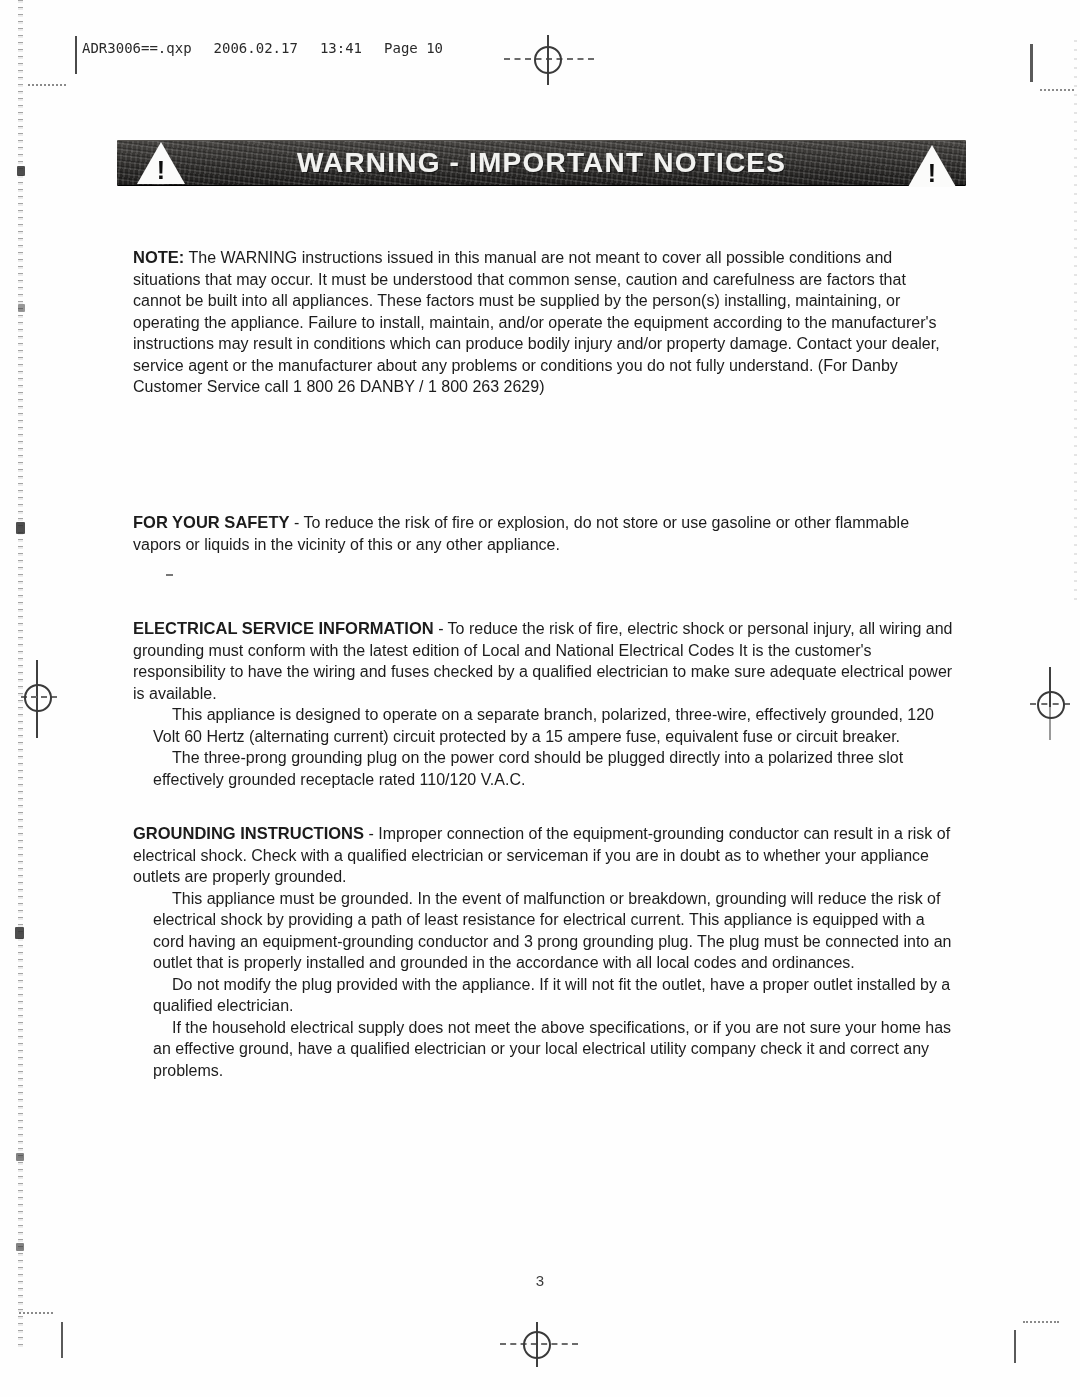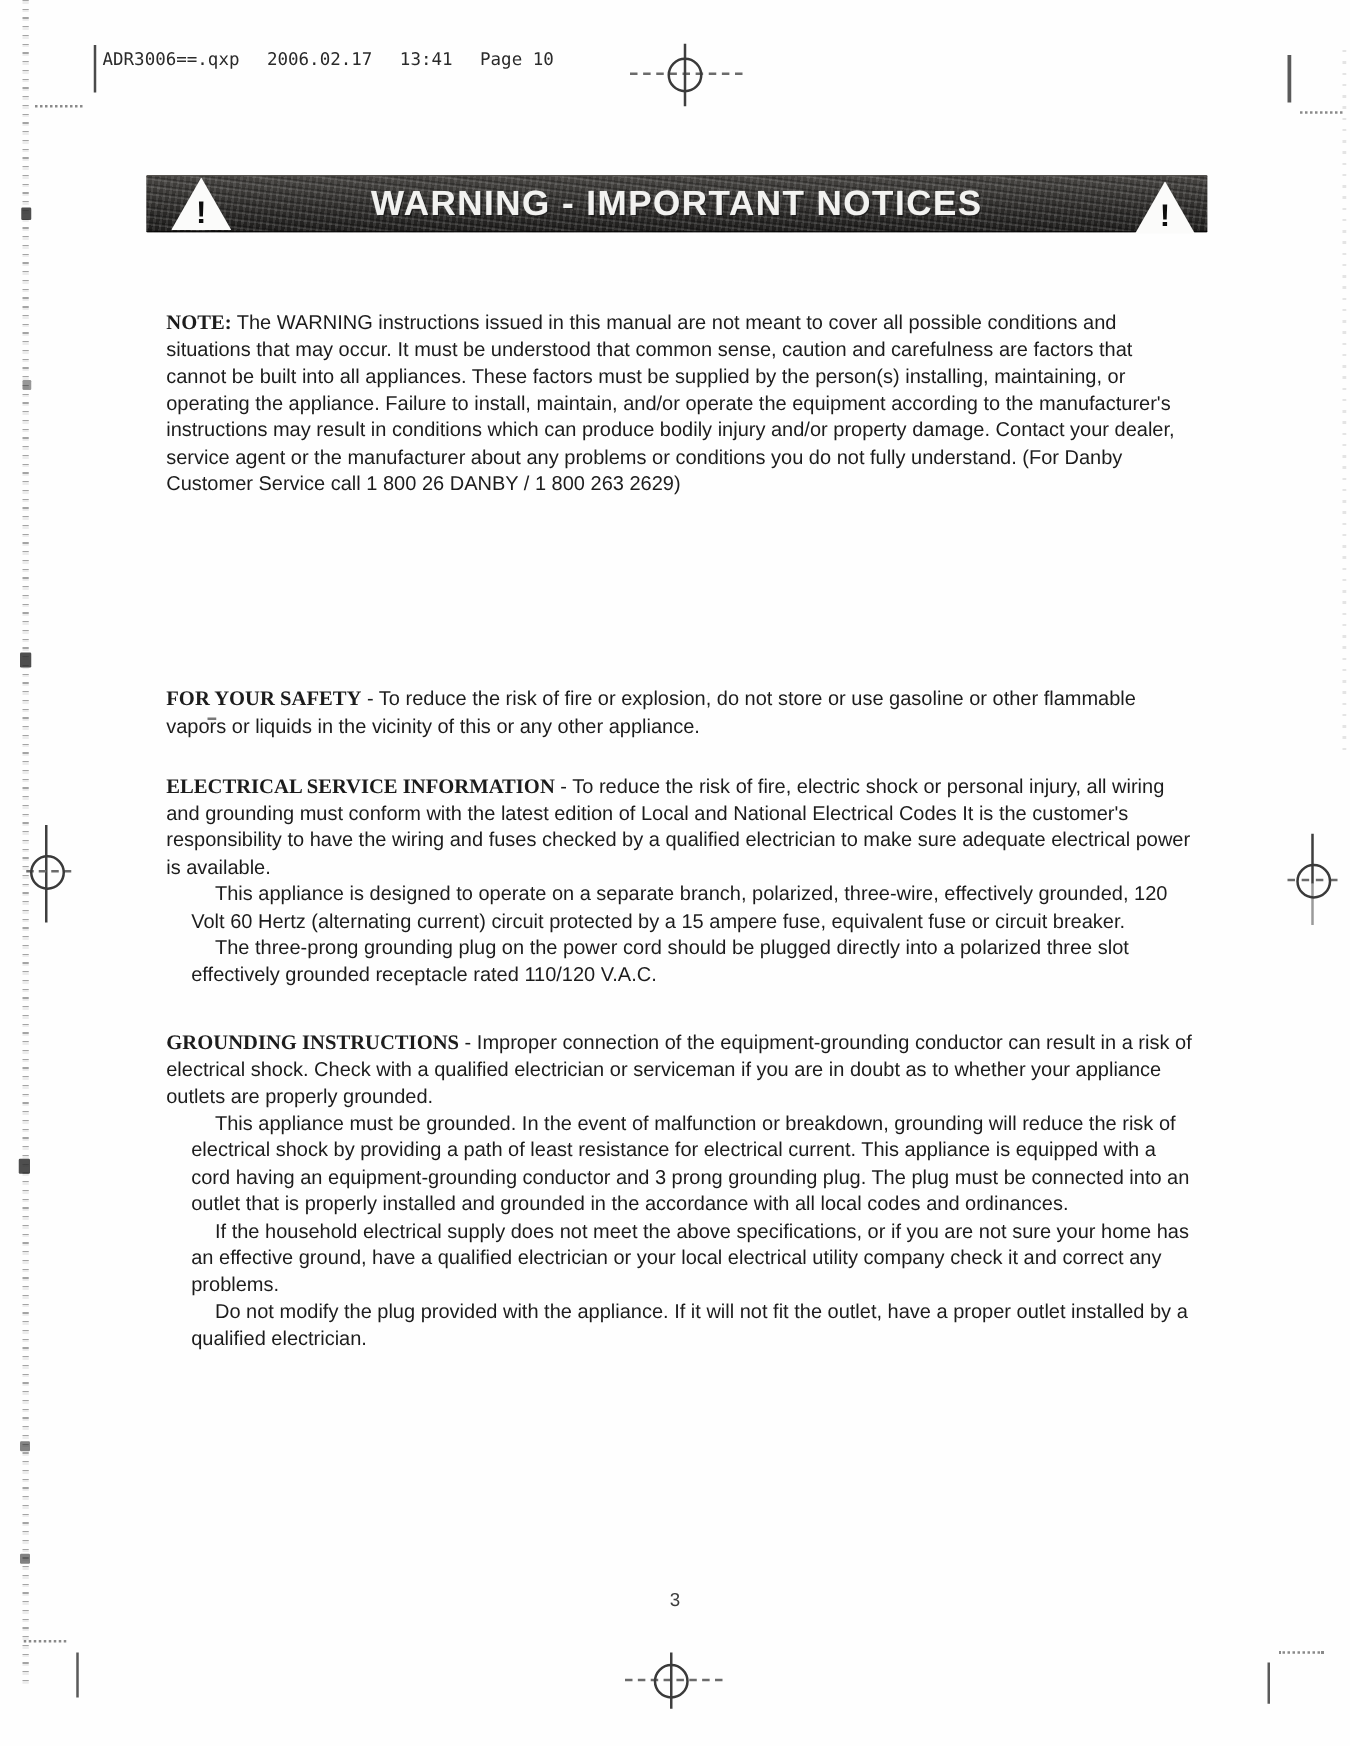--- a/index.html
+++ b/index.html
@@ -57,23 +57,23 @@
   
   .bodytext{
     position:absolute;left:133px;width:822px;
     font-size:16px;line-height:21.5px;
     color:#1c1c1c;
     filter:blur(0.28px);
     text-align:left;
   }
   .bodytext p{margin:0;}
   .bodytext p.indent{text-indent:19px;margin-left:20px;}
-  .lead{font-weight:700;font-size:16.5px;font-family:Liberation Serif, serif;}
+  .lead{font-weight:700;font-size:16.5px;}
   .block-note{top:247px;}
-  .block-safety{top:512px;margin-top:36px;}
+  .block-safety{top:512px;}
   .block-electrical{top:618px;}
   .block-grounding{top:823px;}
 
   
   .pageno{
     position:absolute;left:0;top:1272px;width:1080px;text-align:center;
     font-size:15px;color:#3c3c3c;filter:blur(0.3px);
   }
 
   
@@ -162,22 +162,22 @@
   <div>
     <div class="mark-v" style="left:1049px;top:667px;height:40px;"></div>
     <div class="mark-v light" style="left:1049px;top:707px;height:33px;"></div>
     <div class="mark-h" style="left:1030px;top:703px;width:40px;"></div>
     <div class="mark-circle" style="left:1037px;top:691px;"></div>
   </div>
 
   <div class="bodytext block-grounding">
     <p><span class="lead">GROUNDING INSTRUCTIONS</span><span> - Improper connection of the equipment-grounding conductor can result in a risk of electrical shock. Check with a qualified electrician or serviceman if you are in doubt as to whether your appliance outlets are properly grounded.</span></p>
     <p class="indent">This appliance must be grounded. In the event of malfunction or breakdown, grounding will reduce the risk of electrical shock by providing a path of least resistance for electrical current. This appliance is equipped with a cord having an equipment-grounding conductor and 3 prong grounding plug. The plug must be connected into an outlet that is properly installed and grounded in the accordance with all local codes and ordinances.</p>
+    <p class="indent">Do not modify the plug provided with the appliance. If it will not fit the outlet, have a proper outlet installed by a qualified electrician.</p>
     <p class="indent">If the household electrical supply does not meet the above specifications, or if you are not sure your home has an effective ground, have a qualified electrician or your local electrical utility company check it and correct any problems.</p>
-    <p class="indent">Do not modify the plug provided with the appliance. If it will not fit the outlet, have a proper outlet installed by a qualified electrician.</p>
   </div>
 
   <div class="pageno">3</div>
 
   <div>
     <div class="mark-h" style="left:500px;top:1343px;width:78px;"></div>
     <div class="mark-v" style="left:536px;top:1322px;height:45px;"></div>
     <div class="mark-circle" style="left:523px;top:1331px;"></div>
   </div>
 

